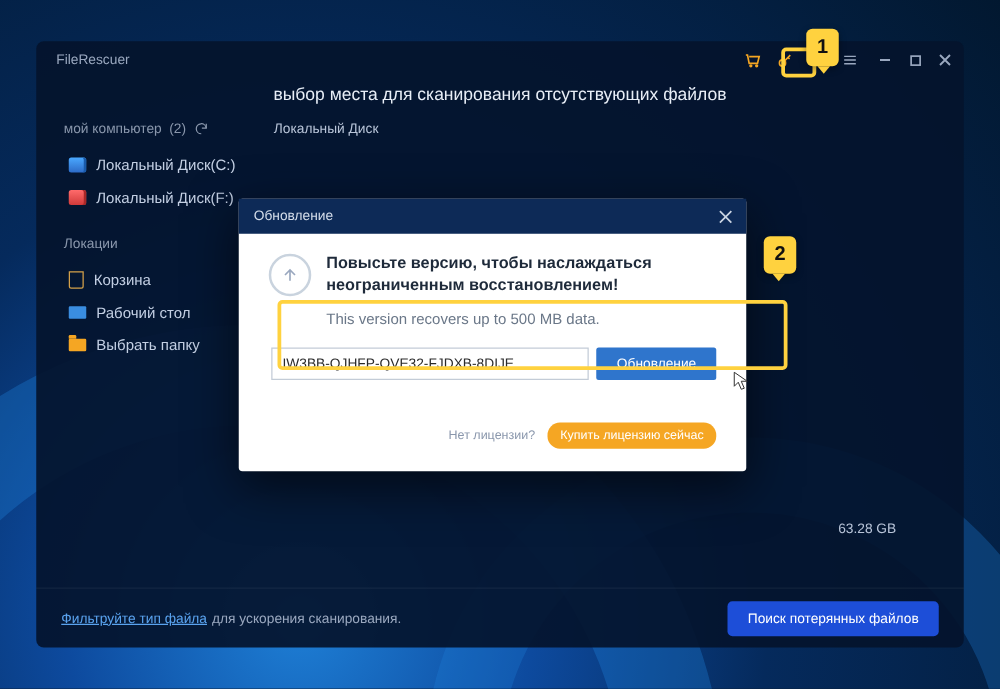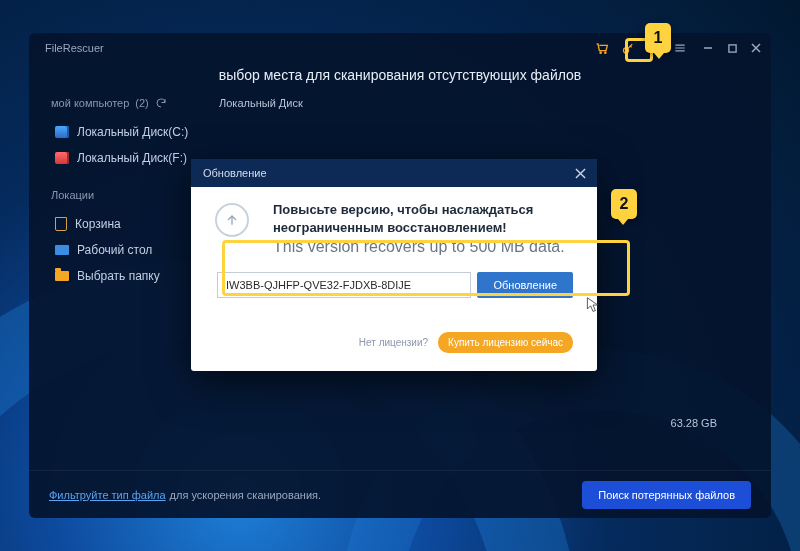--- a/index.html
+++ b/index.html
@@ -42,25 +42,25 @@
   .footer .ftxt { color:#9aa8bf; margin-left:4px; }
   .footer .spacer { flex:1; }
   .scan-btn { background:#1d4ed8; color:#fff; font-size:11px; padding:8px 16px; border-radius:4px; cursor:pointer; border:none;}
 
   
   .modal { position:absolute; left:191px; top:159px; width:406px; background:#fff; border-radius:3px; box-shadow:0 12px 40px rgba(0,0,0,.6); }
   .modal-head { height:28px; background:#0d2a57; display:flex; align-items:center; padding:0 8px 0 12px; font-size:11px; color:#d4ddea; }
   .modal-head .spacer { flex:1; }
   .modal-close { width:18px; height:18px; display:flex; align-items:center; justify-content:center; cursor:pointer; color:#cbd5e3; font-size:14px;}
   .modal-body { padding: 14px 24px 18px; }
-  .modal-top { display:flex; gap:24px; }
+  .modal-top { display:flex; gap:12px; }
   .badge-circle { width:34px; height:34px; border:2px solid #c9d3de; border-radius:50%; display:flex; align-items:center; justify-content:center; flex-shrink:0; margin-top:2px;}
   .badge-circle svg { width:16px; height:16px; stroke:#9aa8bf; fill:none; stroke-width:2;}
   .modal-title { font-size:13px; font-weight:600; color:#1e2a3a; line-height:1.35; }
-  .modal-sub { font-size:16px; color:#6a7788; margin-top:2px; }
+  .modal-sub { font-size:12px; color:#6a7788; margin-top:12px; }
   .license-row { display:flex; gap:6px; margin-top:16px; padding-left:2px;}
   .license-input { flex:1; height:26px; border:1px solid #c3ccd7; font-size:11px; padding:0 8px; color:#2a2a2a; }
   .upgrade-btn { height:26px; background:#2f75cc; color:#fff; border:none; font-size:11px; padding:0 16px; border-radius:2px; cursor:pointer; min-width:82px;}
   .modal-footer-row { display:flex; align-items:center; justify-content:flex-end; gap:10px; margin-top:34px;}
   .nolicense { font-size:10px; color:#8a97ac; }
   .buy-btn { background:#f5a623; color:#fff; border:none; font-size:10px; padding:5px 10px; border-radius:10px; cursor:pointer;}
 
   
   .callout { position:absolute; background:#ffd23f; color:#111; font-weight:700; font-size:16px; width:26px; height:30px; border-radius:5px; display:flex; align-items:center; justify-content:center; box-shadow:0 2px 6px rgba(0,0,0,.4); }
   .callout::after { content:""; position:absolute; width:0; height:0; }

